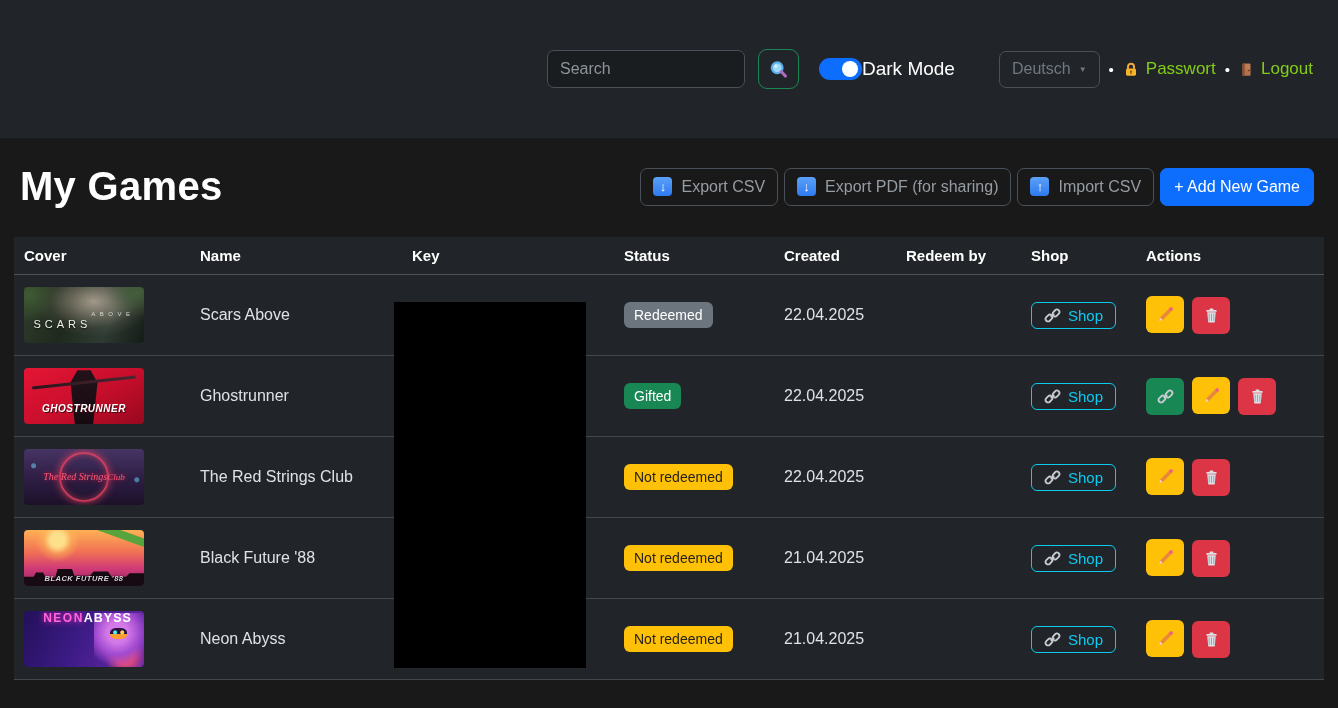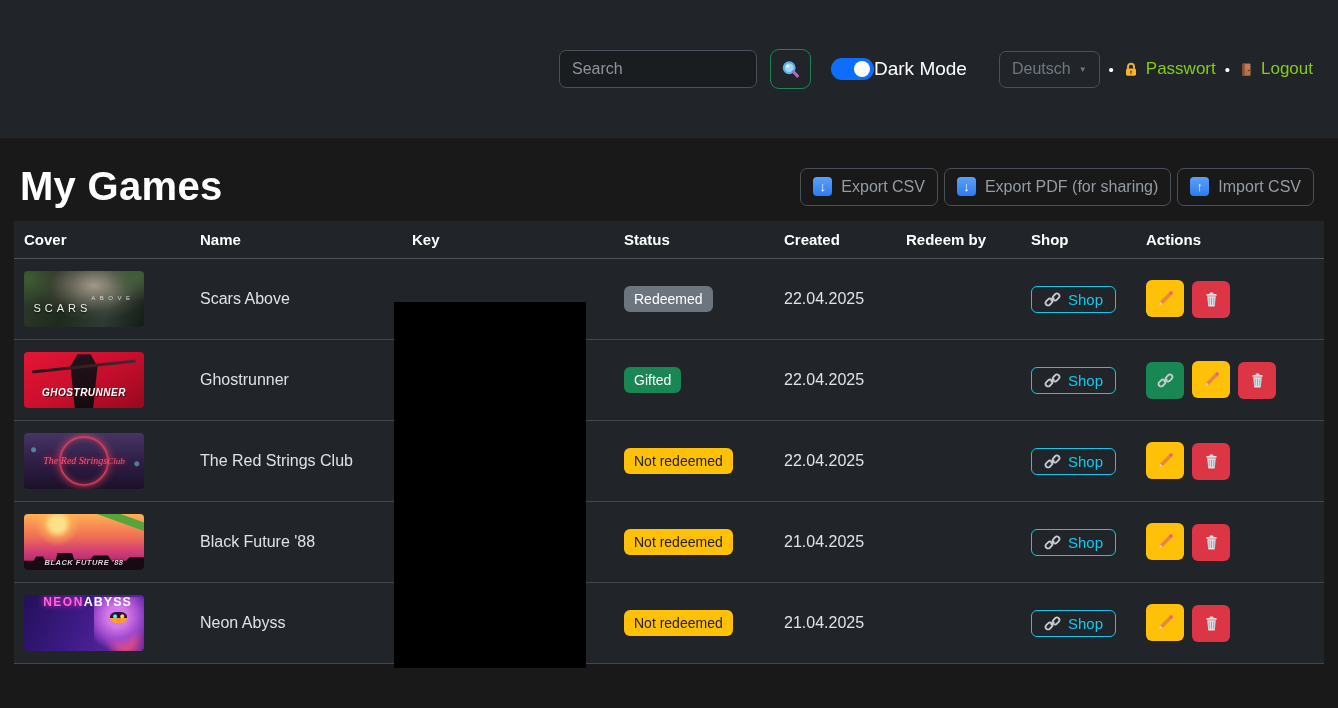--- a/index.html
+++ b/index.html
@@ -27,39 +27,39 @@
   .header-right{margin-left:auto;display:flex;align-items:center}
   .search-input{width:198px;height:38px;background:#1a1d20;border:1px solid #495057;border-radius:7px;
       color:#dee2e6;padding:0 12px;font-size:16px;outline:none}
   .search-input::placeholder{color:#8d949b}
   .search-btn{width:41px;height:40px;margin-left:13px;background:transparent;border:1px solid #198754;
       border-radius:9px;display:flex;align-items:center;justify-content:center;cursor:pointer}
   .toggle-group{display:flex;align-items:center;margin-left:20px}
   .switch{width:43px;height:22px;border-radius:12px;background:#0d6efd;position:relative;display:inline-block;cursor:pointer}
   .knob{position:absolute;top:3px;right:4px;width:16px;height:16px;border-radius:50%;background:#fff}
   .toggle-label{font-size:19px;color:#fff}
-  .lang-select{margin-left:32px;height:37px;padding:0 12px;background:transparent;border:1px solid #495057;
+  .lang-select{margin-left:44px;height:37px;padding:0 12px;background:transparent;border:1px solid #495057;
       border-radius:7px;color:#6f7780;font-size:16px;display:flex;align-items:center;gap:8px;cursor:pointer}
   .caret{font-size:8px;color:#6f7780}
   .dot{color:#fff;margin:0 9px;font-size:15px}
   .header-link{display:flex;align-items:center;gap:7px;color:#84cc16;font-size:17px;text-decoration:none;cursor:pointer}
 
   
   .page-head{display:flex;align-items:center;justify-content:space-between;padding:26px 24px 0 20px}
   .page-title{margin:0;font-size:40px;font-weight:700;color:#fff;letter-spacing:.3px}
   .toolbar{display:flex;gap:6px;align-items:center}
   .btn-outline{display:flex;align-items:center;gap:9px;height:38px;padding:0 12px;background:transparent;
       border:1px solid #495057;border-radius:7px;color:#969ca3;font-size:16px;cursor:pointer;white-space:nowrap}
   .iconbox{width:19px;height:19px;border-radius:4px;background:linear-gradient(180deg,#5ba1f7,#2e7af0);
       color:#fff;font-size:13px;font-weight:700;display:flex;align-items:center;justify-content:center}
   .btn-primary{height:38px;padding:0 13px;background:#0d6efd;border:1px solid #0d6efd;border-radius:7px;
       color:#fff;font-size:16px;cursor:pointer;white-space:nowrap}
 
   
-  .games-table{table-layout:fixed;width:calc(100% - 28px);margin:12px 14px 0;border-collapse:collapse;background:#212529}
+  .games-table{table-layout:fixed;width:calc(100% - 28px);margin:28px 14px 0;border-collapse:collapse;background:#212529}
   .games-table th{font-size:15px;font-weight:700;color:#fff;text-align:left;padding:10px 10px;border-bottom:1px solid #4d5257}
   .games-table td{padding:12px 10px;border-bottom:1px solid #42474c;vertical-align:middle;font-size:16px;color:#dee2e6}
   .col-cover{width:176px}.col-name{width:212px}.col-key{width:212px}.col-status{width:160px}
   .col-created{width:122px}.col-redeem{width:125px}.col-shop{width:115px}
 
   .badge{display:inline-block;padding:5px 10px;border-radius:6px;font-size:14px;white-space:nowrap}
   .badge--redeemed{background:#6c757d;color:#fff}
   .badge--gifted{background:#198754;color:#fff}
   .badge--not-redeemed{background:#ffc107;color:#26221a}
 
@@ -190,20 +190,21 @@
         <span>Export CSV</span>
       </button>
       <button class="btn-outline">
         <span class="iconbox">↓</span>
         <span>Export PDF (for sharing)</span>
       </button>
       <button class="btn-outline">
         <span class="iconbox">↑</span>
         <span>Import CSV</span>
       </button>
+      <button class="btn-primary">+ Add New Game</button>
     </div>
   </div>
 
   <table class="games-table">
     <colgroup>
       <col class="col-cover">
         <col class="col-name">
         <col class="col-key">
         <col class="col-status">
       <col class="col-created">

